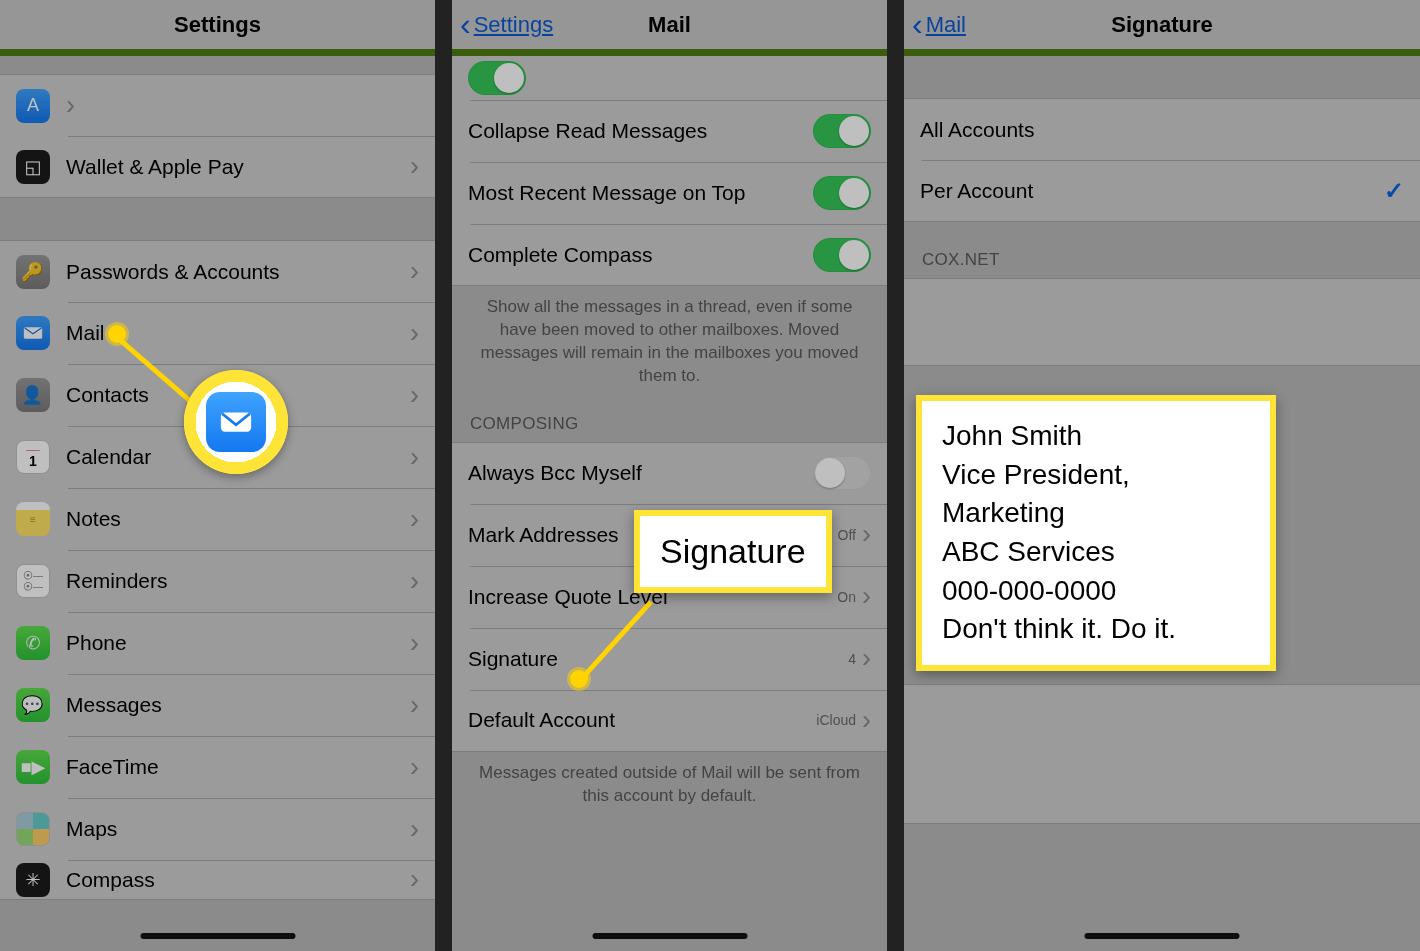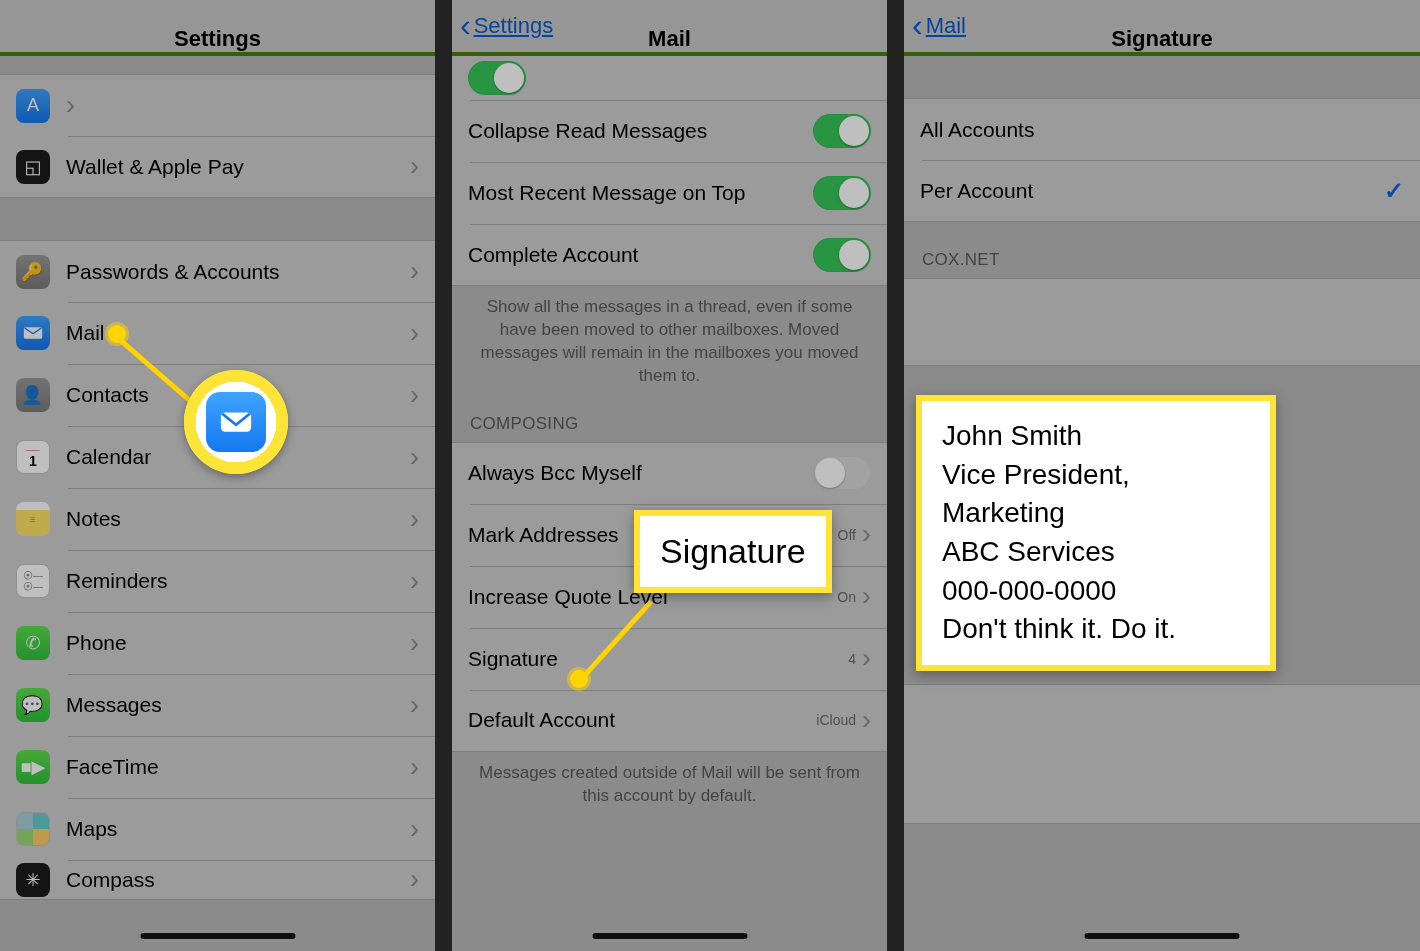--- a/index.html
+++ b/index.html
@@ -31,25 +31,25 @@
     .gap2 { width: 17px; height: 951px; }
 
     .screen1 { width: 435px; }
     .screen2 { width: 435px; }
     .screen3 { width: 435px; flex: 1; }
 
     
     .nav {
       height: 56px;
       display: flex;
-      align-items: flex-end;
+      align-items: center;
       justify-content: center;
       position: relative;
       background: #c9c9c9;
-      border-bottom: 4px solid #4d7c0f;
+      border-bottom: 7px solid #4d7c0f;
     }
     .nav .title {
       font-size: 22px;
       font-weight: 600;
       color: #000;
     }
     .nav .back {
       position: absolute;
       left: 8px;
       top: 0;
@@ -328,21 +328,21 @@
     </div>
     <div class="cell noicon">
       <div class="label">Collapse Read Messages</div>
       <div class="toggle"></div>
     </div>
     <div class="cell noicon">
       <div class="label">Most Recent Message on Top</div>
       <div class="toggle"></div>
     </div>
     <div class="cell noicon">
-      <div class="label">Complete Account</div>
+      <div class="label">Complete Compass</div>
       <div class="toggle"></div>
     </div>
   </div>
   <div class="footer-label">Show all the messages in a thread, even if some have been moved to other mailboxes. Moved messages will remain in the mailboxes you moved them to.</div>
 
   <div class="header-label" style="padding-top:14px">COMPOSING</div>
   <div class="group">
     <div class="cell noicon">
       <div class="label">Always Bcc Myself</div>
       <div class="toggle off"></div>

